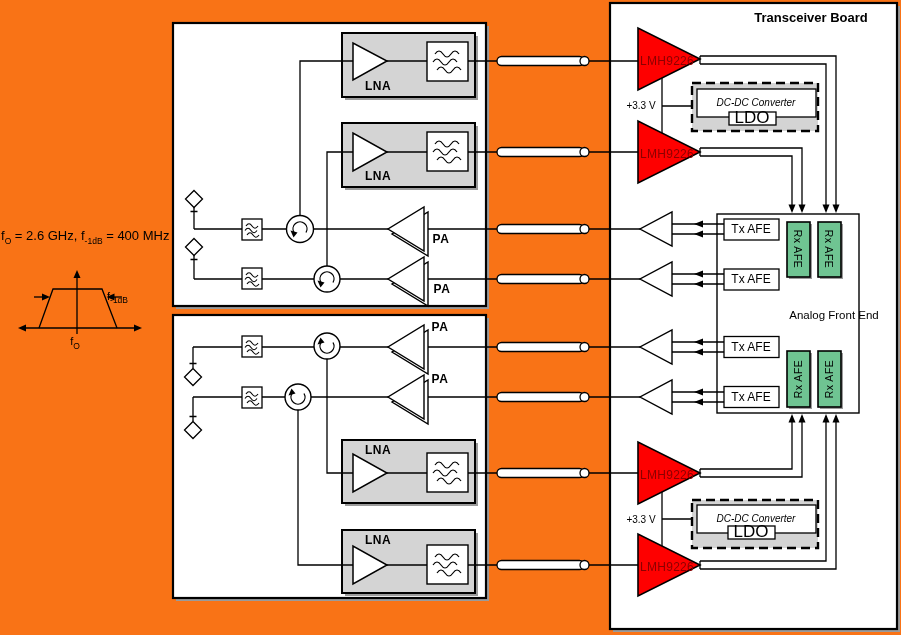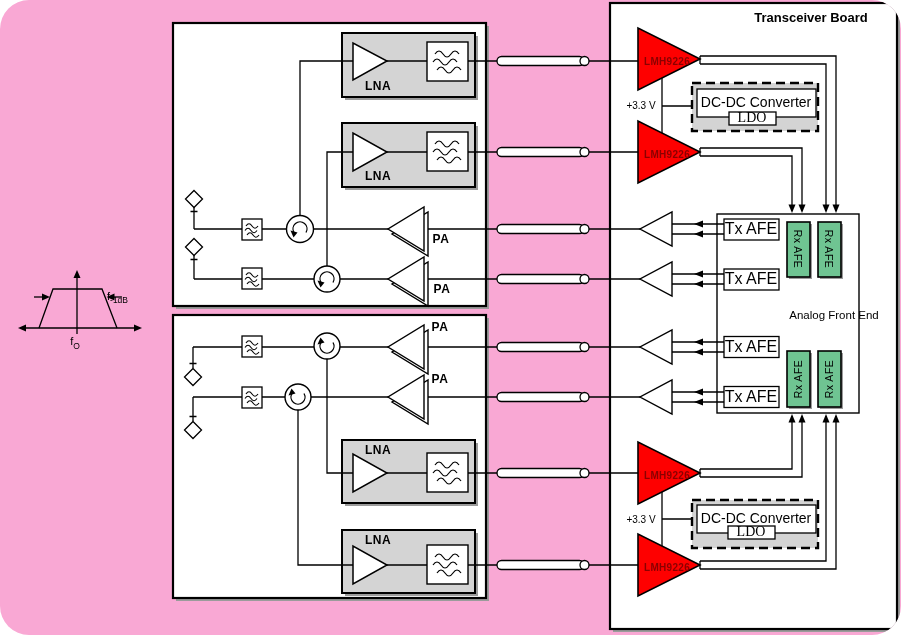--- a/index.html
+++ b/index.html
@@ -1,29 +1,29 @@
 <!DOCTYPE html>
 <html style="--red: #fe0000; --red-text: #8b0000; --green: #6fc492; --grayfill: #d4d4d4; --shadow: #9b9b9b;"><head>
 <meta charset="utf-8">
 <style>
   html,body{margin:0;padding:0;background:#fff;}
-  #stage{position:relative;width:901px;height:635px;overflow:hidden;background:#f9a8d4;
-         font-family:"Liberation Sans",sans-serif;border-radius:29px;}
+  #stage{position:relative;width:901px;height:635px;overflow:hidden;background:#f97316;
+         font-family:"Liberation Sans",sans-serif;}
   #diagram{position:absolute;left:0;top:0;}
   .lbl{position:absolute;transform:translate(-50%,-50%);white-space:nowrap;color:#000;z-index:5;}
   .left{transform:none;}
   .rot90{transform:translate(-50%,-50%) rotate(90deg);}
   .rot270{transform:translate(-50%,-50%) rotate(-90deg);}
   .title{font-weight:bold;font-size:13px;}
   .blk{font-weight:bold;font-size:12px;letter-spacing:.5px;}
-  .lmh{font-weight:bold;font-size:10px;color:var(--red-text,#8b0000);letter-spacing:.3px;}
+  .lmh{font-weight:normal;font-size:12px;color:var(--red-text,#8b0000);letter-spacing:.3px;}
   .sup{font-size:10px;}
-  .dcdc{font-size:14px;}
-  .ldo{font-size:14px;font-family:Liberation Serif, serif;}
-  .tx{font-size:16px;}
+  .dcdc{font-size:10px;font-style:italic;}
+  .ldo{font-size:17px;}
+  .tx{font-size:12px;}
   .rx{font-size:10.5px;letter-spacing:.5px;}
   .afe{font-size:11.5px;}
   .ann{font-size:13px;}
   .sk{font-size:11px;}
   sub{font-size:8.5px;}
 </style>
 </head>
 <body>
 
 <div id="stage">
@@ -320,18 +320,19 @@
 <div class="lbl tx" style="left:751px;top:347px">Tx AFE</div>
 <div class="lbl tx" style="left:751px;top:397px">Tx AFE</div>
 
 <div class="lbl rx rot90" style="left:798px;top:249px">Rx AFE</div>
 <div class="lbl rx rot90" style="left:829px;top:249px">Rx AFE</div>
 <div class="lbl rx rot270" style="left:798px;top:379px">Rx AFE</div>
 <div class="lbl rx rot270" style="left:829px;top:379px">Rx AFE</div>
 
 <div class="lbl afe" style="left:834px;top:315px">Analog Front End</div>
 
+<div class="lbl left ann" style="left:1px;top:228px"><span>f</span><sub>O</sub><span> = 2.6 GHz, f</span><sub>-1dB</sub><span> = 400 MHz</span></div>
 
 <div class="lbl left sk" style="left:107px;top:290px"><span>f</span><sub>-1dB</sub></div>
 
 <div class="lbl sk" style="left:75px;top:343px"><span>f</span><sub>O</sub></div>
 
 </div>
 
 </body></html>

